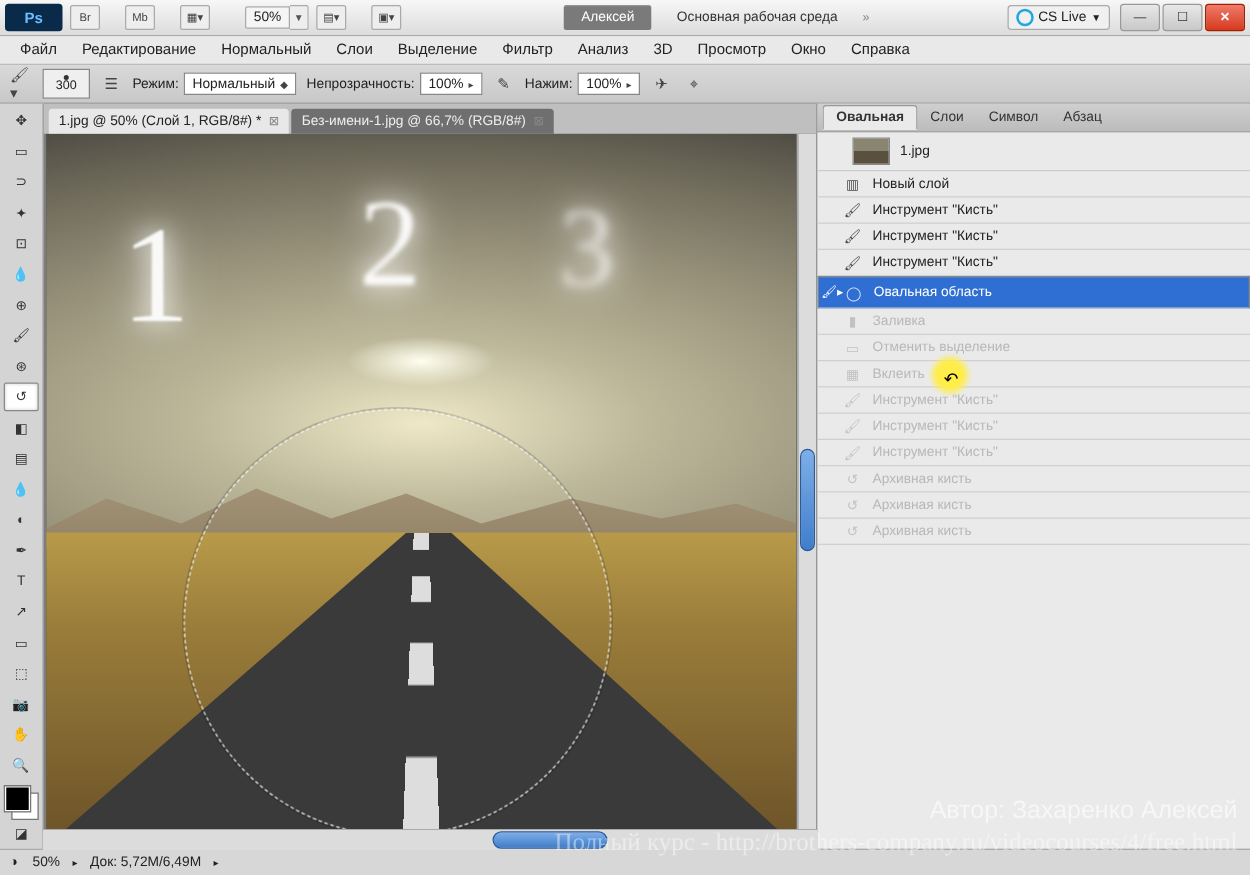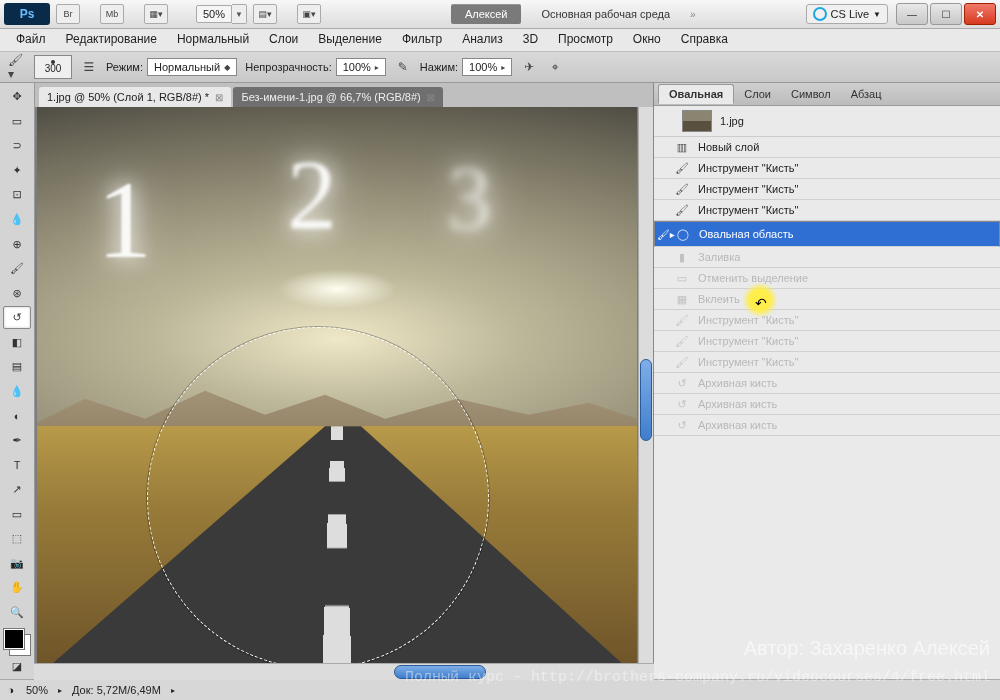--- a/index.html
+++ b/index.html
@@ -68,21 +68,21 @@
 .snap{display:flex;align-items:center;gap:8px;padding:4px 6px;border-bottom:1px solid #ccc}
 .thumb{width:28px;height:20px;background:linear-gradient(#8a8570 50%,#5a5040 50%);border:1px solid #888}
 .hrow{display:flex;align-items:center;height:20px;border-bottom:1px solid #d0d0d0;padding-left:20px;gap:8px;position:relative;font-size:11px}
 .hrow.sel{background:#2f6fd4;color:#fff}
 .hrow.dim{color:#b8b8b8}
 .hrow .ic{width:16px;text-align:center;opacity:.8}
 .hrow.sel .brush-cur{position:absolute;left:2px;font-size:10px}
 .cursor-sun{position:absolute;width:36px;height:36px;background:radial-gradient(#ffed4a 40%,rgba(255,237,74,0) 70%);border-radius:50%;pointer-events:none}
 .cursor-hand{position:absolute;font-size:14px;color:#000}
 .watermark{position:absolute;right:10px;bottom:40px;font-size:20px;color:rgba(255,255,255,.6);font-family:Arial;text-align:right;pointer-events:none}
-.watermark2{position:absolute;right:10px;bottom:14px;font-size:15px;color:rgba(255,255,255,.45);font-family:Liberation Mono, monospace;pointer-events:none}
+.watermark2{position:absolute;right:10px;bottom:14px;font-size:20px;color:rgba(255,255,255,.45);font-family:Liberation Serif, serif;pointer-events:none}
 </style>
 </head>
 <body>
 
 <div class="window">
 
   <div class="titlebar">
     <div class="ps-logo">Ps</div>
     <div class="tb-btn">Br</div>
     <div class="tb-btn">Mb</div>

